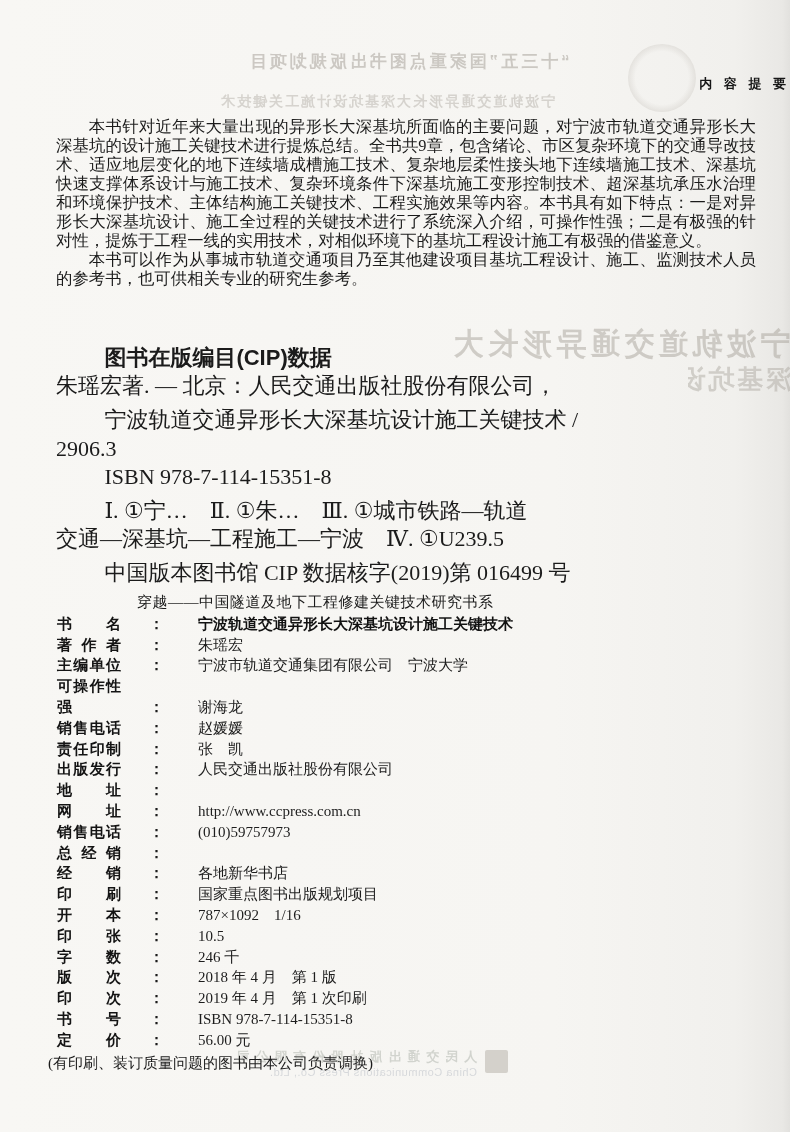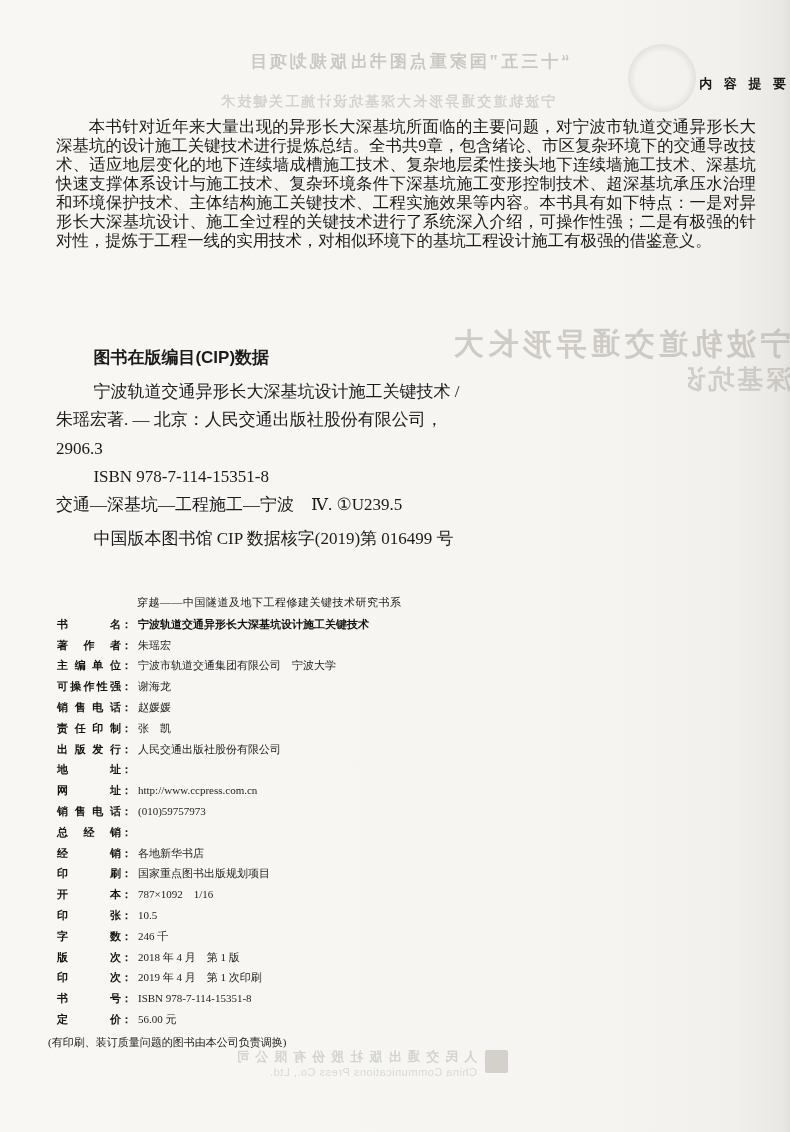--- a/index.html
+++ b/index.html
@@ -32,29 +32,29 @@
   
   .page-title {
     position:absolute; top:75px; left:30px; right:0;
     text-align:right;
     font-family:"Liberation Sans","DejaVu Sans",sans-serif;
     font-weight:bold; font-size:13px; letter-spacing:4px;
     color:#161616;
   }
   .summary { position:absolute; top:117px; left:56px; width:700px; font-size:16.4px; line-height:19px; text-align:justify; }
   .summary p { text-indent:2em; }
-  .cip { position:absolute; top:346px; left:56px; width:610px; font-size:17px; line-height:23px; }
+  .cip { position:absolute; top:346px; left:56px; width:610px; font-size:22px; line-height:23px; }
   .cip-heading { font-family:"Liberation Sans","DejaVu Sans",sans-serif; font-weight:bold; padding-left:2.2em; }
   .cip-line { margin-top:5px; }
   .cip-indent { padding-left:2.2em; }
   .mt11 { margin-top:11px; }
   .mt6 { margin-top:6px; }
-  .colophon { position:absolute; top:592px; left:57px; width:700px; font-size:11px; line-height:20.8px; }
+  .colophon { position:absolute; top:592px; left:57px; width:700px; font-size:15px; line-height:20.8px; }
   .series { margin-left:80px; margin-bottom:1px; letter-spacing:0.5px; }
-  .crow { display:flex; align-items:center; }
+  .crow { display:flex; align-items:flex-end;gap:28px; }
   .clabel {
     flex:0 0 64px; width:64px;
     font-family:"Liberation Sans","DejaVu Sans",sans-serif; font-weight:bold;
     text-align:justify; text-align-last:justify;
     color:#141414;
   }
   .ccolon { font-family:"Liberation Sans","DejaVu Sans",sans-serif; font-weight:bold; margin-right:6px; }
   .cvalue { color:#1d1d1d; }
   .cvalue.bold { font-family:"Liberation Sans","DejaVu Sans",sans-serif; font-weight:bold; color:#121212; }
   .note { margin-top:2px; margin-left:-9px; }
@@ -74,28 +74,30 @@
     <span>
       <div class="bleed-pub-cn">人民交通出版社股份有限公司</div>
       <div class="bleed-pub-en">China Communications Press  Co., Ltd.</div>
     </span>
   </div>
 
   <div class="page-title">内 容 提 要</div>
 
   <div class="summary">
     <p>本书针对近年来大量出现的异形长大深基坑所面临的主要问题，对宁波市轨道交通异形长大深基坑的设计施工关键技术进行提炼总结。全书共9章，包含绪论、市区复杂环境下的交通导改技术、适应地层变化的地下连续墙成槽施工技术、复杂地层柔性接头地下连续墙施工技术、深基坑快速支撑体系设计与施工技术、复杂环境条件下深基坑施工变形控制技术、超深基坑承压水治理和环境保护技术、主体结构施工关键技术、工程实施效果等内容。本书具有如下特点：一是对异形长大深基坑设计、施工全过程的关键技术进行了系统深入介绍，可操作性强；二是有极强的针对性，提炼于工程一线的实用技术，对相似环境下的基坑工程设计施工有极强的借鉴意义。</p>
+    <p>本书可以作为从事城市轨道交通项目乃至其他建设项目基坑工程设计、施工、监测技术人员的参考书，也可供相关专业的研究生参考。</p>
   </div>
 
   <div class="cip">
     <div class="cip-heading">图书在版编目(CIP)数据</div>
+    <div class="cip-line">朱瑶宏著. — 北京：人民交通出版社股份有限公司，</div>
     <div class="cip-line cip-indent mt11">宁波轨道交通异形长大深基坑设计施工关键技术 /</div>
-    <div class="cip-line">朱瑶宏著. — 北京：人民交通出版社股份有限公司，</div>
     <div class="cip-line mt6">2906.3</div>
     <div class="cip-line cip-indent">ISBN 978-7-114-15351-8</div>
+    <div class="cip-line cip-indent mt11">Ⅰ. ①宁…　Ⅱ. ①朱…　Ⅲ. ①城市铁路—轨道</div>
     <div class="cip-line">交通—深基坑—工程施工—宁波　Ⅳ. ①U239.5</div>
     <div class="cip-line cip-indent mt11">中国版本图书馆 CIP 数据核字(2019)第 016499 号</div>
   </div>
 
   <div class="colophon">
     <div class="series">穿越——中国隧道及地下工程修建关键技术研究书系</div>
 
     <div class="crow">
         <span class="clabel">书名</span>
         <span class="ccolon">：</span>

